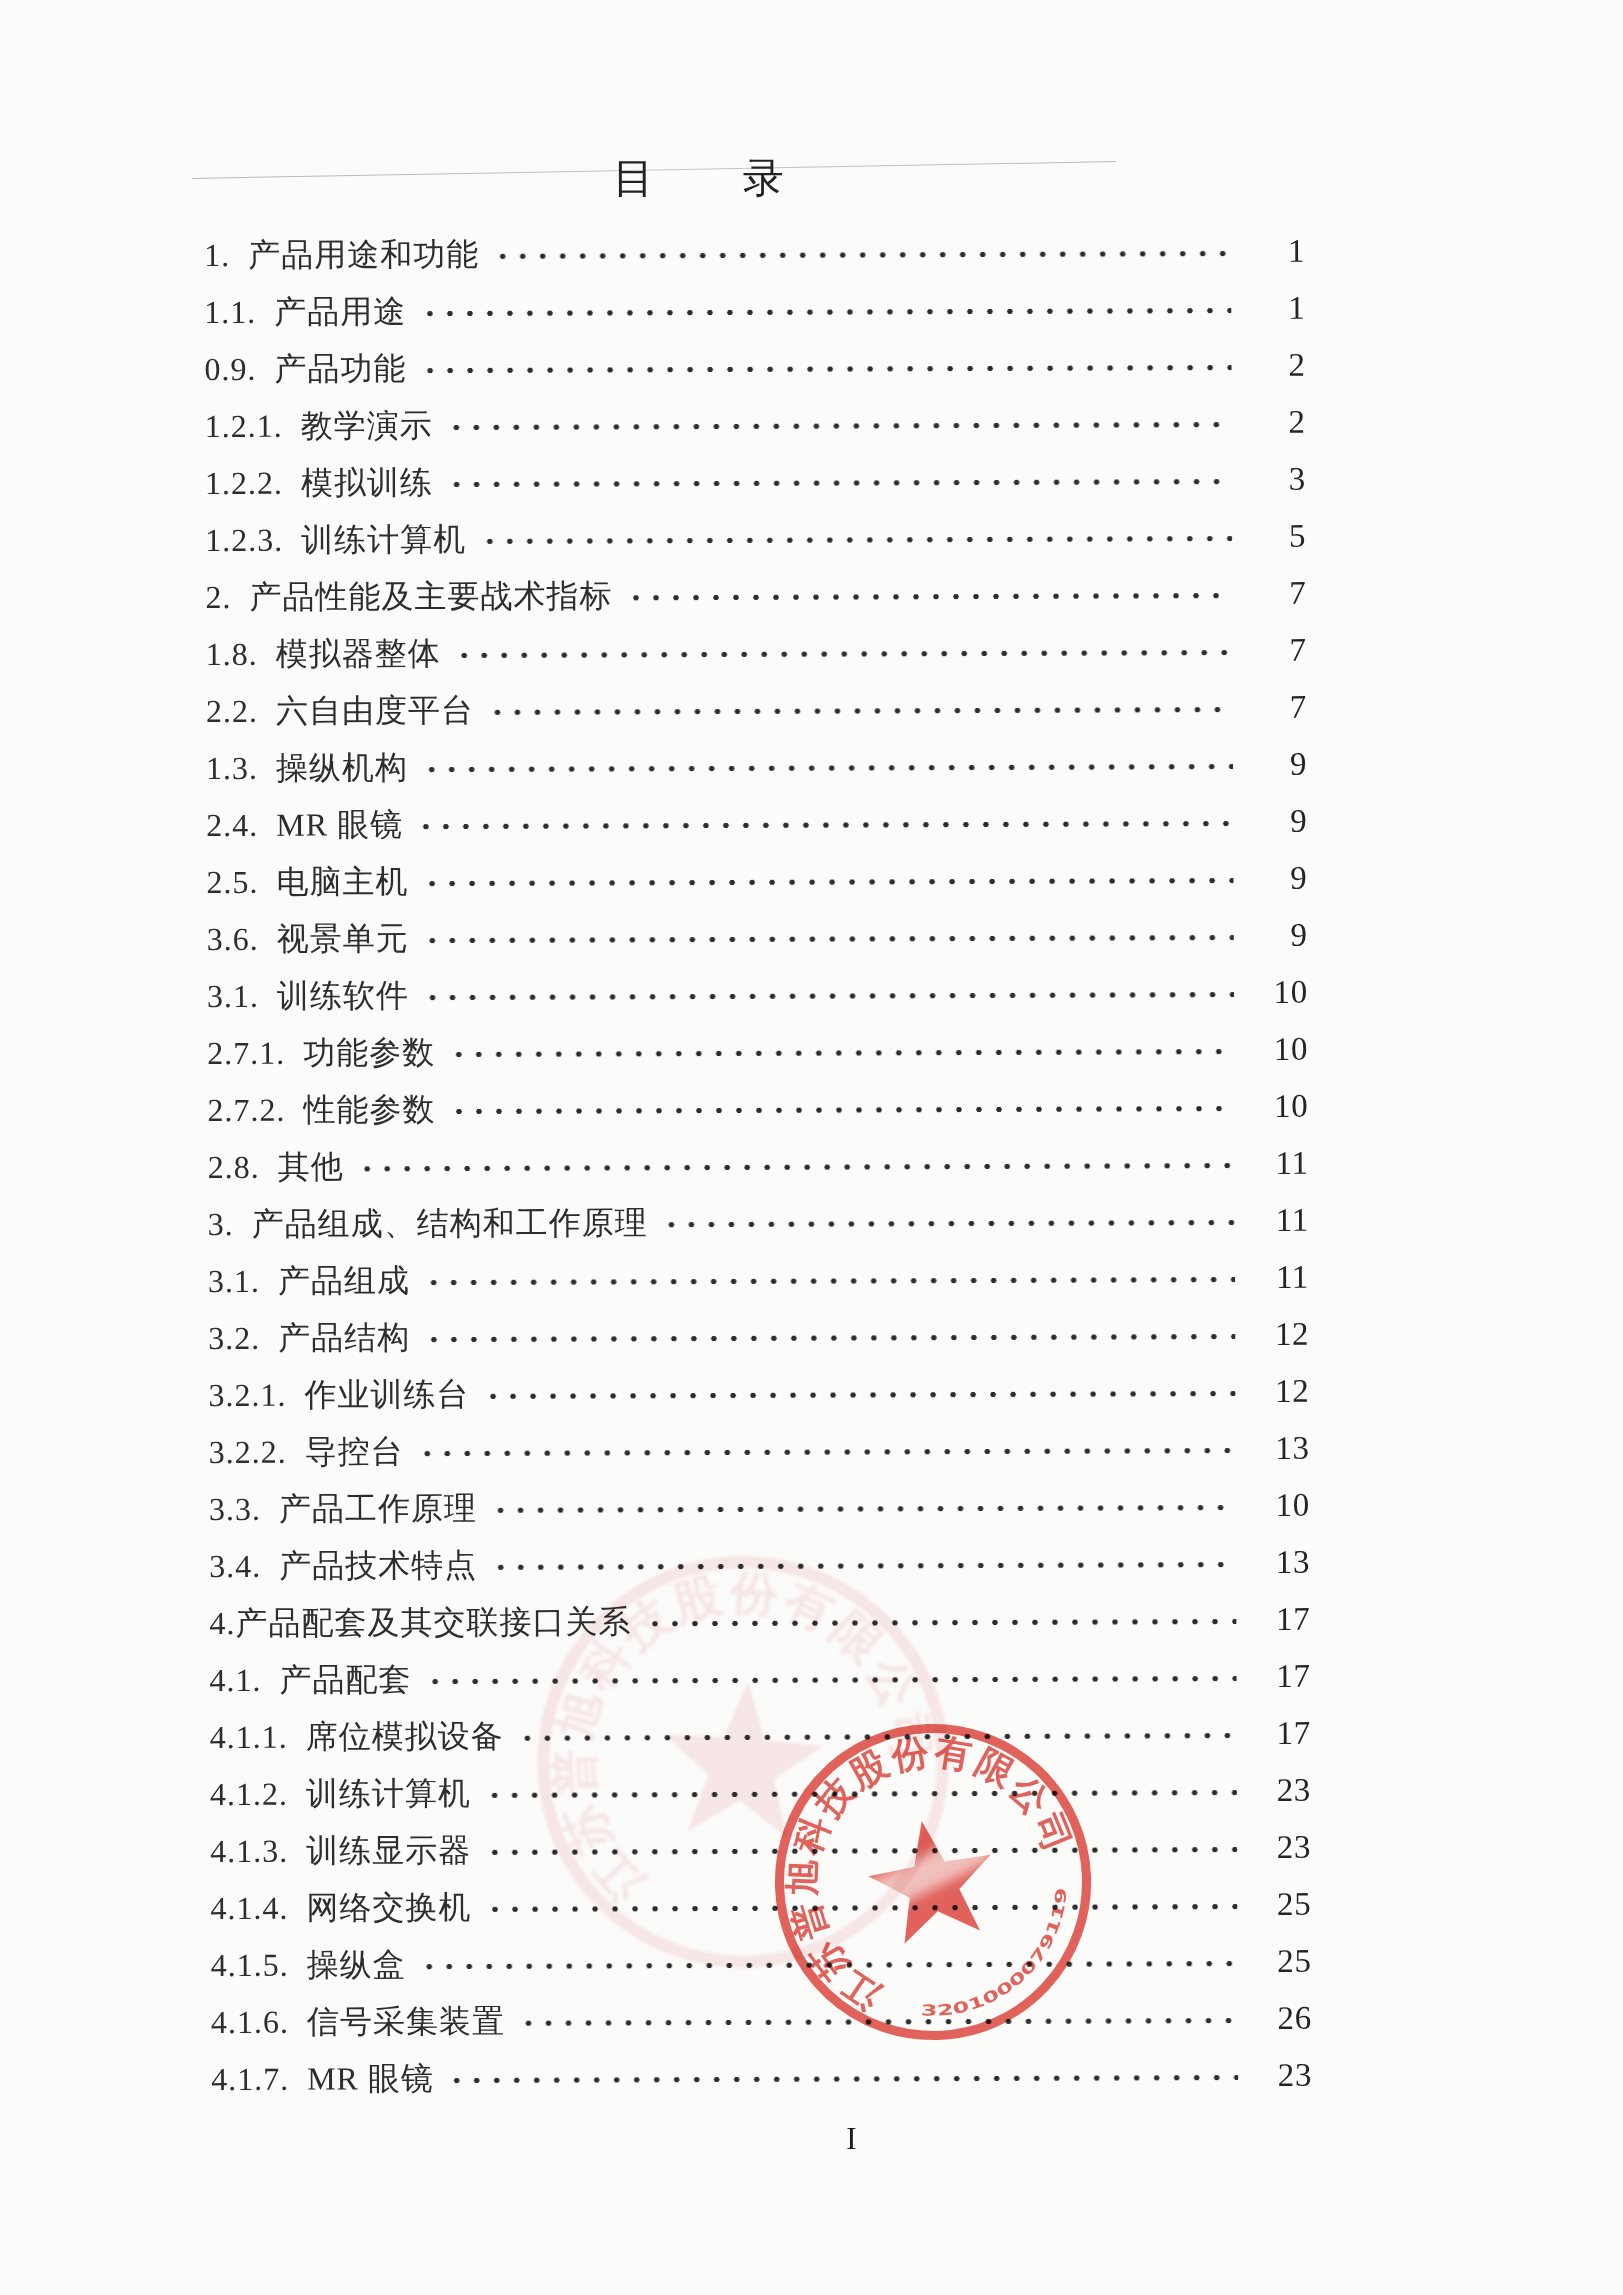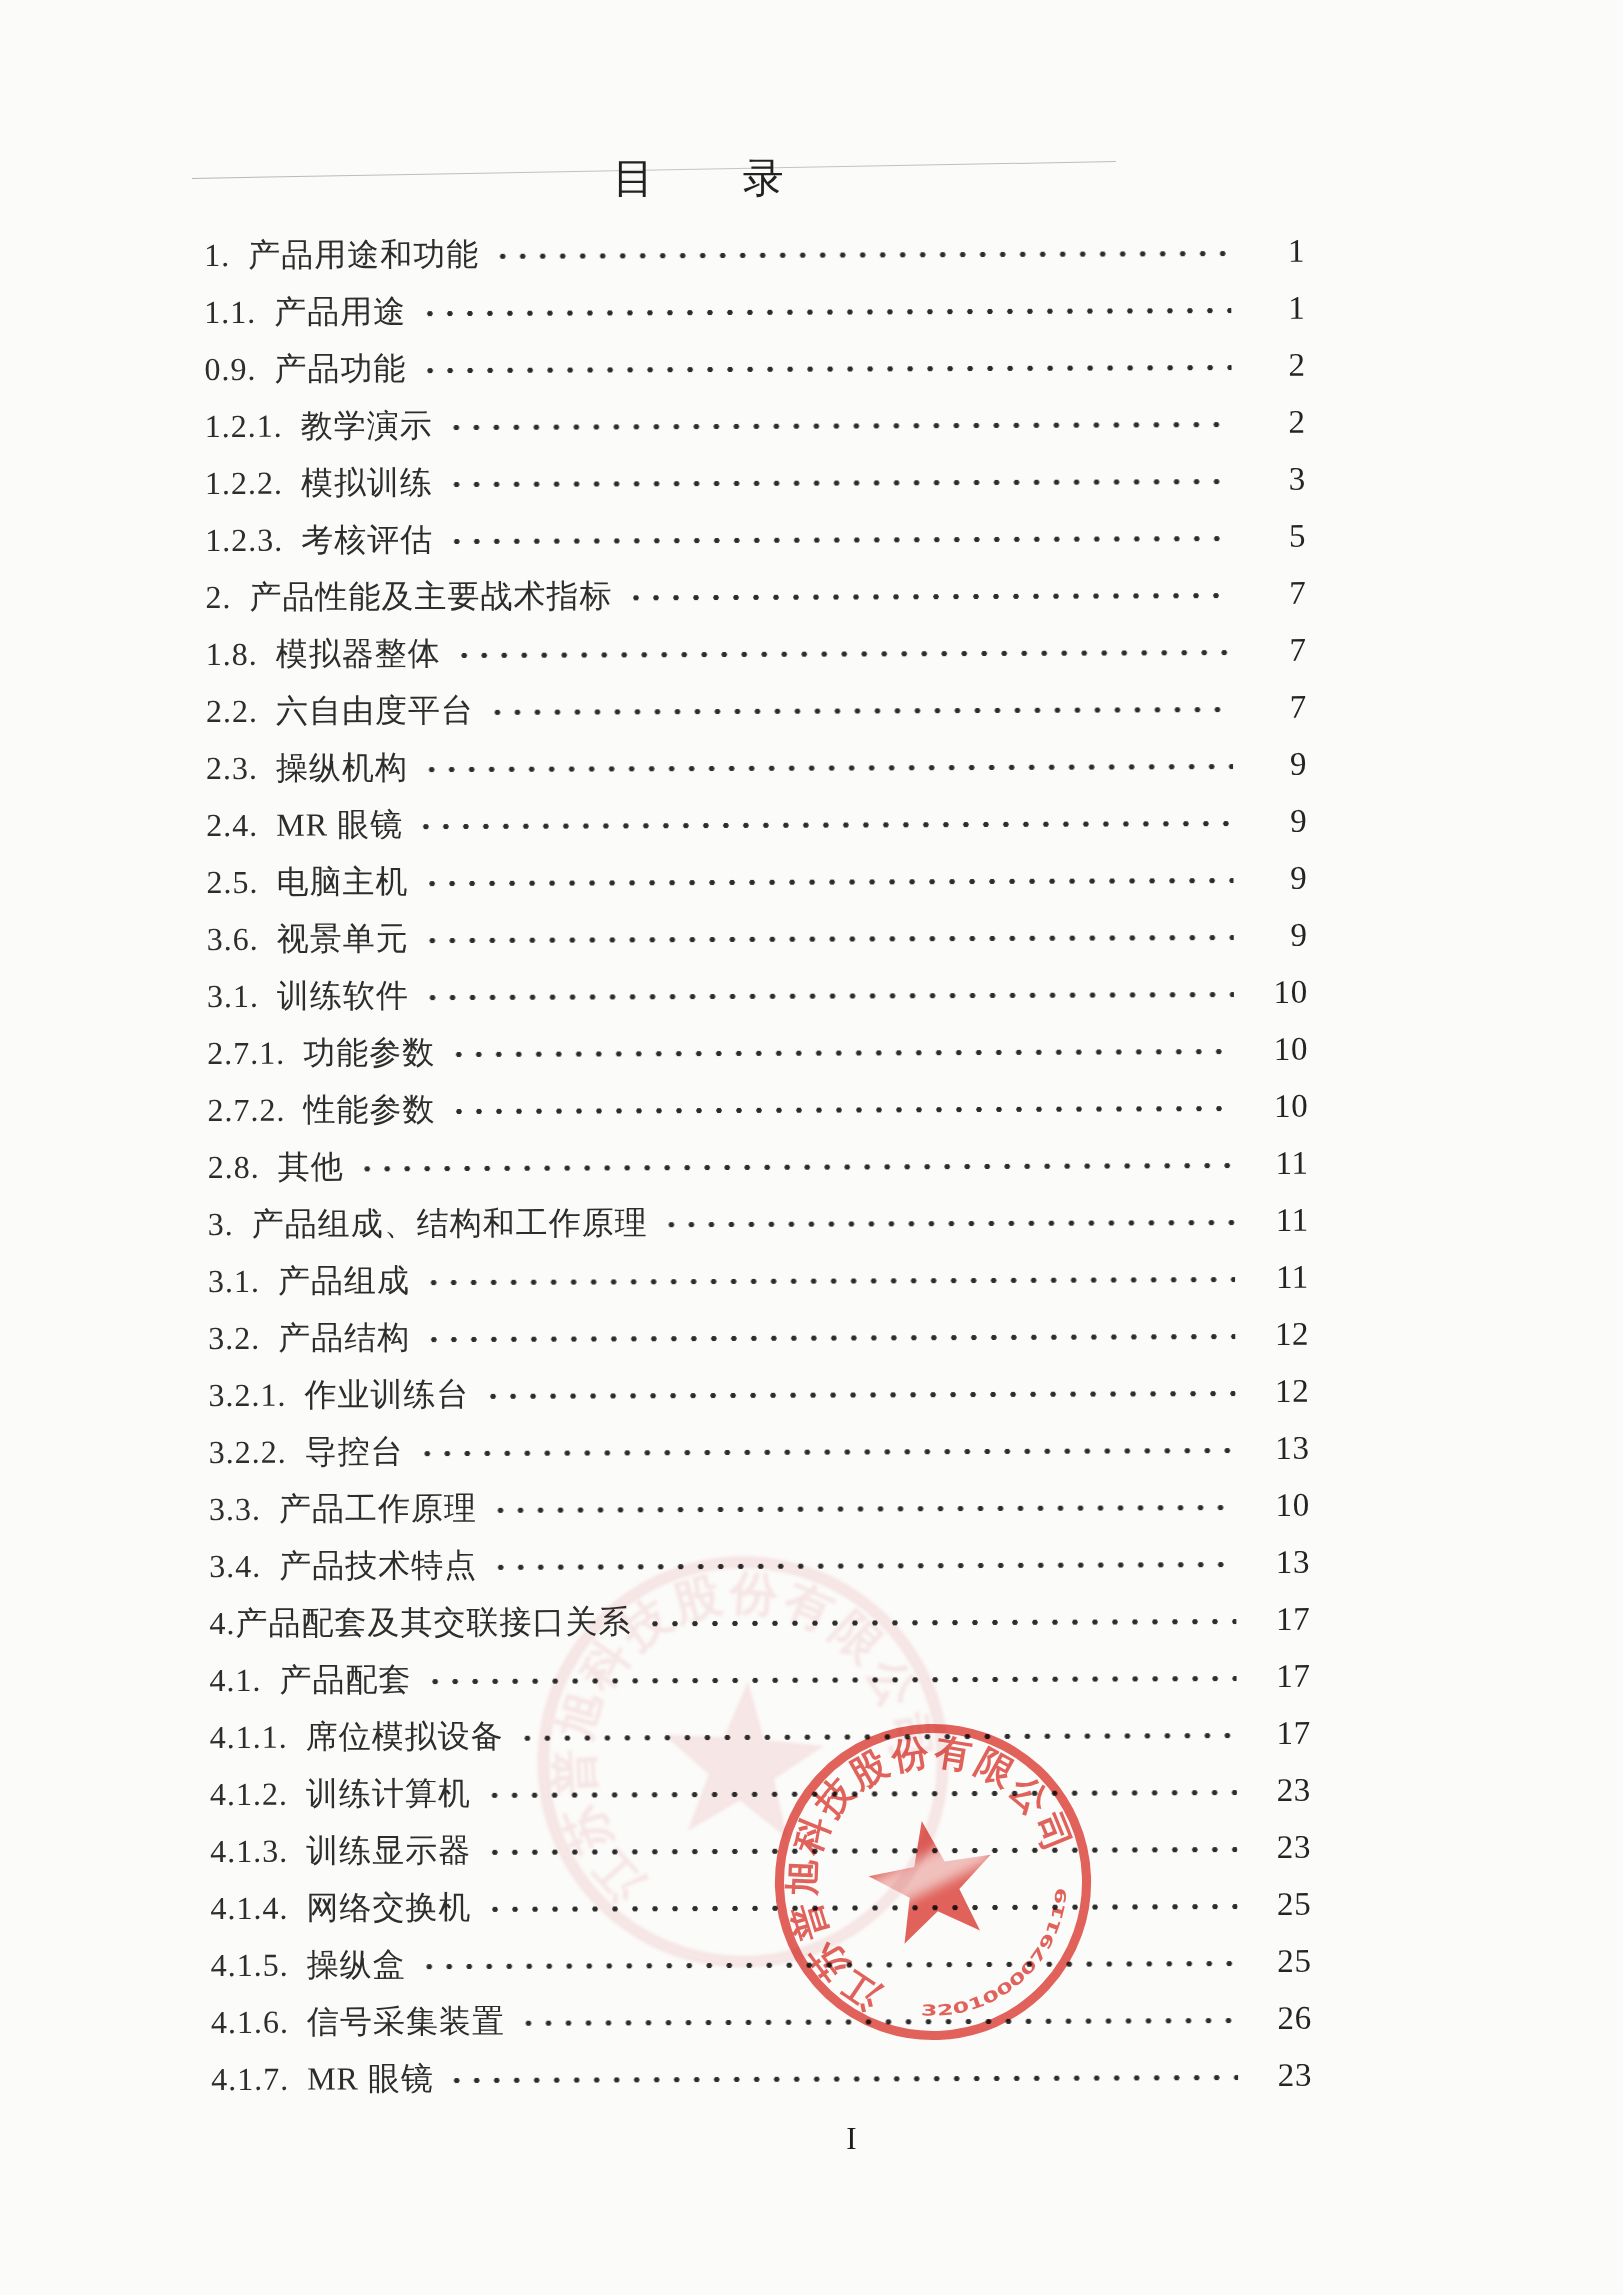--- a/index.html
+++ b/index.html
@@ -110,21 +110,21 @@
     <span class="pg">2</span>
   </div>
 
   <div class="toc-row">
     <span class="lbl">1.2.2.  模拟训练</span>
     <span class="dots"></span>
     <span class="pg">3</span>
   </div>
 
   <div class="toc-row">
-    <span class="lbl">1.2.3.  考核评估</span>
+    <span class="lbl">1.2.3.  训练计算机</span>
     <span class="dots"></span>
     <span class="pg">5</span>
   </div>
 
   <div class="toc-row">
     <span class="lbl">2.  产品性能及主要战术指标</span>
     <span class="dots"></span>
     <span class="pg">7</span>
   </div>
 
@@ -134,21 +134,21 @@
     <span class="pg">7</span>
   </div>
 
   <div class="toc-row">
     <span class="lbl">2.2.  六自由度平台</span>
     <span class="dots"></span>
     <span class="pg">7</span>
   </div>
 
   <div class="toc-row">
-    <span class="lbl">2.3.  操纵机构</span>
+    <span class="lbl">1.3.  操纵机构</span>
     <span class="dots"></span>
     <span class="pg">9</span>
   </div>
 
   <div class="toc-row">
     <span class="lbl">2.4.  MR 眼镜</span>
     <span class="dots"></span>
     <span class="pg">9</span>
   </div>
 

